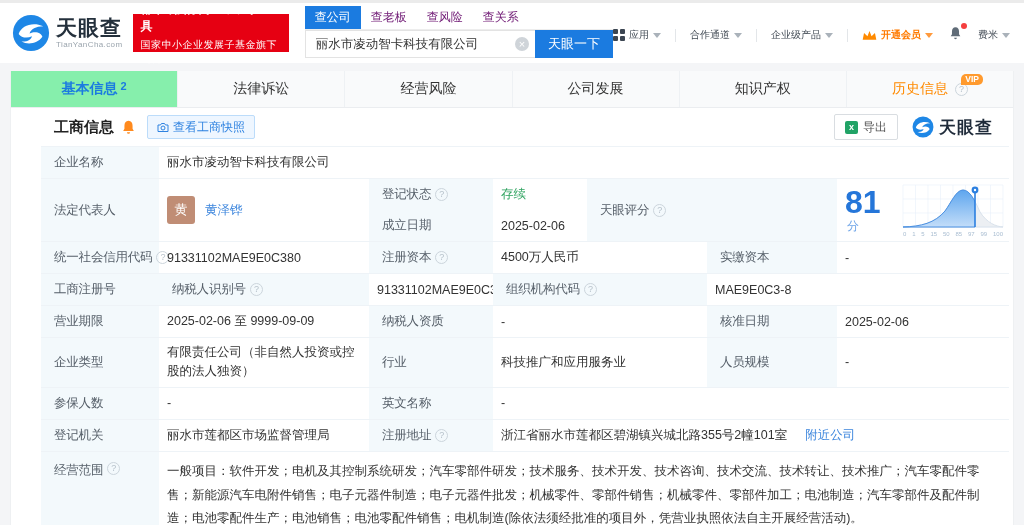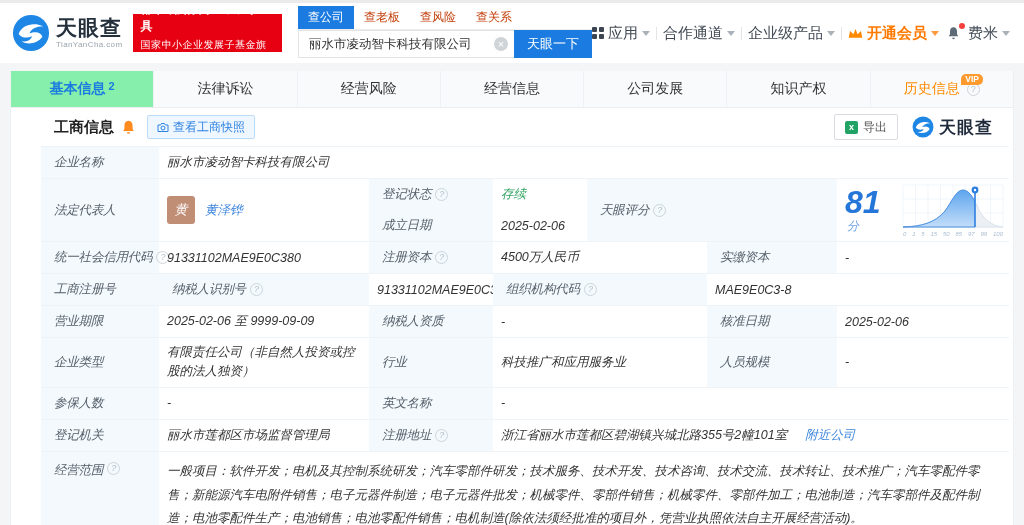--- a/index.html
+++ b/index.html
@@ -15,32 +15,32 @@
   .logo-swirl { width:38px; height:38px; flex:0 0 auto; }
   .logo-txtcol { display:flex; flex-direction:column; line-height:1; }
   .logo-title { font-size:21px; font-weight:bold; color:#24303c; letter-spacing:1px; }
   .logo-domain { font-size:8px; color:#9aa4ad; margin-top:3px; letter-spacing:.4px; }
   .slogan { margin-left:10px; background:#e60012; color:#fff; width:166px; height:38px;
     display:flex; flex-direction:column; justify-content:center; padding:0 8px; }
   .slogan .l1 { font-size:12px; font-weight:bold; letter-spacing:2.5px; }
   .slogan .l2 { font-size:10px; margin-top:3px; letter-spacing:.5px; }
   .searchblock { margin-left:16px; width:330px; }
   .search-tabs { display:flex; align-items:flex-end; height:22px; border-bottom:1px solid #ededed; }
-  .search-tab { font-size:12px; color:#c2410c; padding:3px 10px; cursor:pointer; }
+  .search-tab { font-size:12px; color:#701a75; padding:3px 10px; cursor:pointer; }
   .search-tab.active { background:#1b7be0; color:#fff; }
   .search-row { display:flex; height:28px; }
   .search-inputwrap { position:relative; flex:1; }
   .search-inputwrap input { width:100%; height:28px; border:1px solid #e3e3e3; border-right:none;
     padding:0 24px 0 10px; font-size:12.5px; color:#333; outline:none;
     font-family:"Liberation Sans","DejaVu Sans",sans-serif; }
   .clear-ic { position:absolute; right:6px; top:7px; width:14px; height:14px; border-radius:50%;
     background:#cfd4d9; color:#fff; font-size:11px; line-height:14px; text-align:center; cursor:pointer; }
   .search-btn { width:78px; background:#1b7be0; color:#ffffff; border:none; font-size:13px; cursor:pointer;
     font-family:"Liberation Sans","DejaVu Sans",sans-serif; }
-  .topnav { margin-left:auto; display:flex; align-items:center; gap:6px; font-size:15px; color:#414a54; }
+  .topnav { margin-left:auto; display:flex; align-items:flex-end; gap:14px; font-size:10px; color:#414a54; }
   .nav-item { display:flex; align-items:center; gap:4px; cursor:pointer; white-space:nowrap; }
   .nav-sep { width:1px; height:13px; background:#e3e6e9; }
   .caret { width:0; height:0; border-left:4px solid transparent; border-right:4px solid transparent;
     border-top:5px solid #aab2ba; margin-top:1px; }
   .nav-vip { color:#ff7a00; font-weight:bold; }
   .nav-vip .caret { border-top-color:#ff9a3d; }
   .bell-wrap { position:relative; cursor:pointer; display:flex; }
   .bell-dot { position:absolute; top:-2px; right:-3px; width:6px; height:6px; border-radius:50%; background:#f53f3f; }
   .apps-ic { display:inline-grid; grid-template-columns:5px 5px; grid-template-rows:5px 5px; gap:2px; }
   .apps-ic i { background:#3c4652; border-radius:1px; }
@@ -67,21 +67,21 @@
   .export-btn { height:26px; display:flex; align-items:center; gap:5px; padding:0 10px; background:#fff;
     border:1px solid #d9dde1; border-radius:2px; font-size:12px; color:#555; cursor:pointer; }
   .excel-ic { width:13px; height:13px; background:#21a366; border-radius:2px; color:#fff; font-size:9px;
     line-height:13px; text-align:center; font-weight:bold; }
   .watermark { display:flex; align-items:center; gap:5px; }
   .watermark .wm-txt { font-size:17px; font-weight:bold; color:#1f2b3a; letter-spacing:1px; }
   
   .biztable { margin:0 0 0 30px; width:968px; border-top:1px solid #eef3f7; }
   .row { display:grid; grid-template-columns:118px 210px 124px 214px 130px 172px; border-bottom:1px solid #eef3f7; }
   .row2 { grid-template-columns:118px 210px 124px 94px 250px 172px; }
-  .cell { display:flex; align-items:center; font-size:12.5px; color:#333; padding:0 8px; min-height:31px;font-style:italic; }
+  .cell { display:flex; align-items:center; font-size:12.5px; color:#333; padding:0 8px; min-height:31px; }
   .lab { background:#f3f9fc; color:#57606a; padding-left:13px; white-space:nowrap; letter-spacing:-.2px; }
   .sp5 { grid-column:2/7; }
   .sp3 { grid-column:4/7; }
   .wrapt { line-height:1.55; padding-top:5px; padding-bottom:5px; align-items:flex-start; }
   .dash { color:#333; }
   .link { color:#3d86dd; cursor:pointer; text-decoration:none; }
   .avatar { width:28px; height:28px; border-radius:3px; background:#c08d75; color:#fff; font-size:13px;
     line-height:28px; text-align:center; flex:0 0 auto; margin-right:10px; }
   .green { color:#2fa360; }
   .rspan2 { grid-row:1/3; }
@@ -174,23 +174,20 @@
   <nav class="tabs">
     <div class="tab active">
       <span>基本信息</span>
       <span class="tab-badge">2</span>
     </div>
     <div class="tab">
       <span>法律诉讼</span>
     </div>
     <div class="tab">
       <span>经营风险</span>
-    </div>
-    <div class="tab">
-      <span>经营信息</span>
     </div>
     <div class="tab">
       <span>公司发展</span>
     </div>
     <div class="tab">
       <span>知识产权</span>
     </div>
     <div class="tab history">
       <span class="tab-vip">VIP</span>
       <span>历史信息</span>

